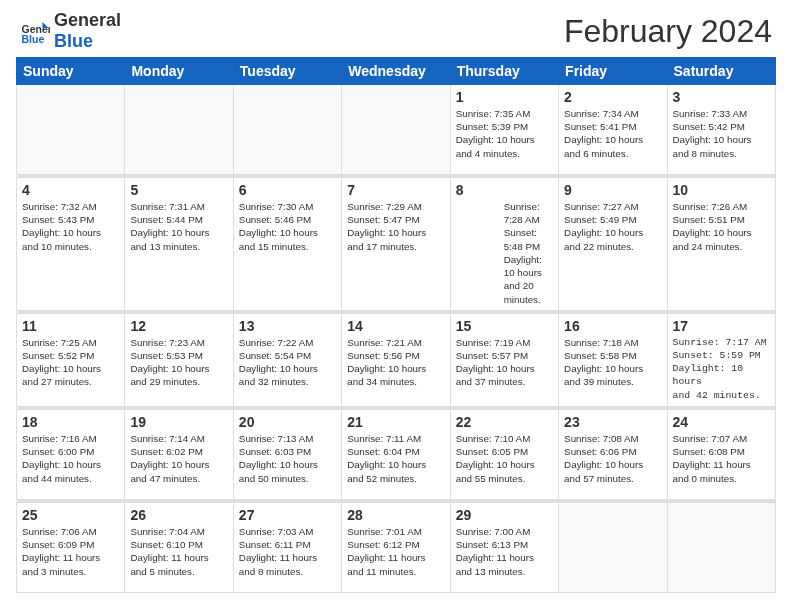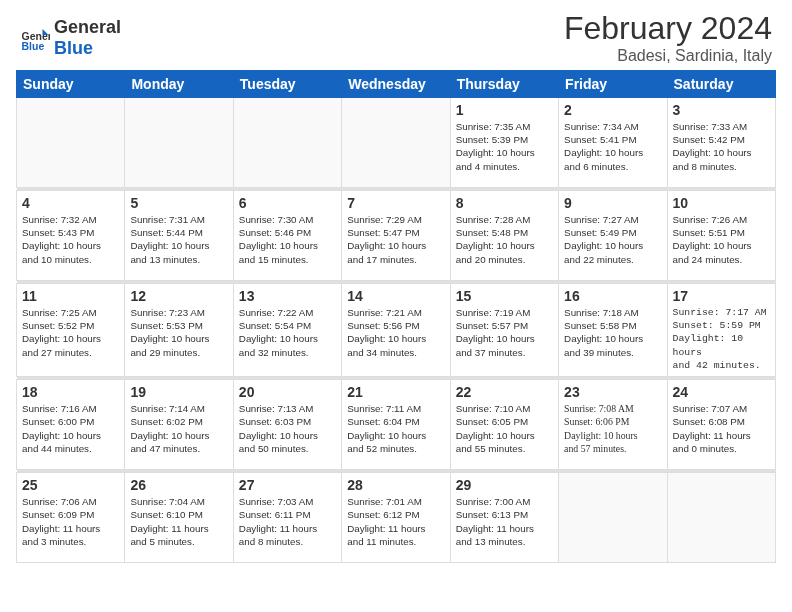--- a/index.html
+++ b/index.html
@@ -37,21 +37,20 @@
       <text x="2" y="36" font-size="14" font-weight="bold" fill="#1565c0">Blue</text>
       <polygon points="30,8 38,16 30,16" fill="#1565c0"></polygon>
     </svg>
     <div class="logo-text">
       <span class="logo-general">General</span>
       <span class="logo-blue">Blue</span>
     </div>
   </div>
   <div class="title-section">
     <div class="month-year">February 2024</div>
-    <div class="location">Badesi, Sardinia, Italy</div>
   </div>
 </div>
 
 <div class="cal-wrapper">
   <table class="calendar">
     <thead>
       <tr>
       <th class="day-header">Sunday</th>
           <th class="day-header">Monday</th>
           <th class="day-header">Tuesday</th>
@@ -116,21 +115,21 @@
           </td>
           <td class="day-cell">
             <div class="day-num">7</div>
             <div class="day-info" style="white-space: pre-line;">Sunrise: 7:29 AM
 Sunset: 5:47 PM
 Daylight: 10 hours
 and 17 minutes.</div>
           </td>
           <td class="day-cell">
             <div class="day-num">8</div>
-            <div class="day-info" style="white-space: pre-line;">Sunrise: 7:28 AM
+            <div class="day-info" style="white-space: pre-line; margin-left: 48px;">Sunrise: 7:28 AM
 Sunset: 5:48 PM
 Daylight: 10 hours
 and 20 minutes.</div>
           </td>
           <td class="day-cell">
             <div class="day-num">9</div>
             <div class="day-info" style="white-space: pre-line;">Sunrise: 7:27 AM
 Sunset: 5:49 PM
 Daylight: 10 hours
 and 22 minutes.</div>
@@ -231,21 +230,21 @@
           </td>
           <td class="day-cell">
             <div class="day-num">22</div>
             <div class="day-info" style="white-space: pre-line;">Sunrise: 7:10 AM
 Sunset: 6:05 PM
 Daylight: 10 hours
 and 55 minutes.</div>
           </td>
           <td class="day-cell">
             <div class="day-num">23</div>
-            <div class="day-info" style="white-space: pre-line; font-family: Liberation Serif, serif;">Sunrise: 7:08 AM
+            <div class="day-info" style="white-space: pre-line;">Sunrise: 7:08 AM
 Sunset: 6:06 PM
 Daylight: 10 hours
 and 57 minutes.</div>
           </td>
           <td class="day-cell">
             <div class="day-num">24</div>
             <div class="day-info" style="white-space: pre-line;">Sunrise: 7:07 AM
 Sunset: 6:08 PM
 Daylight: 11 hours
 and 0 minutes.</div>

